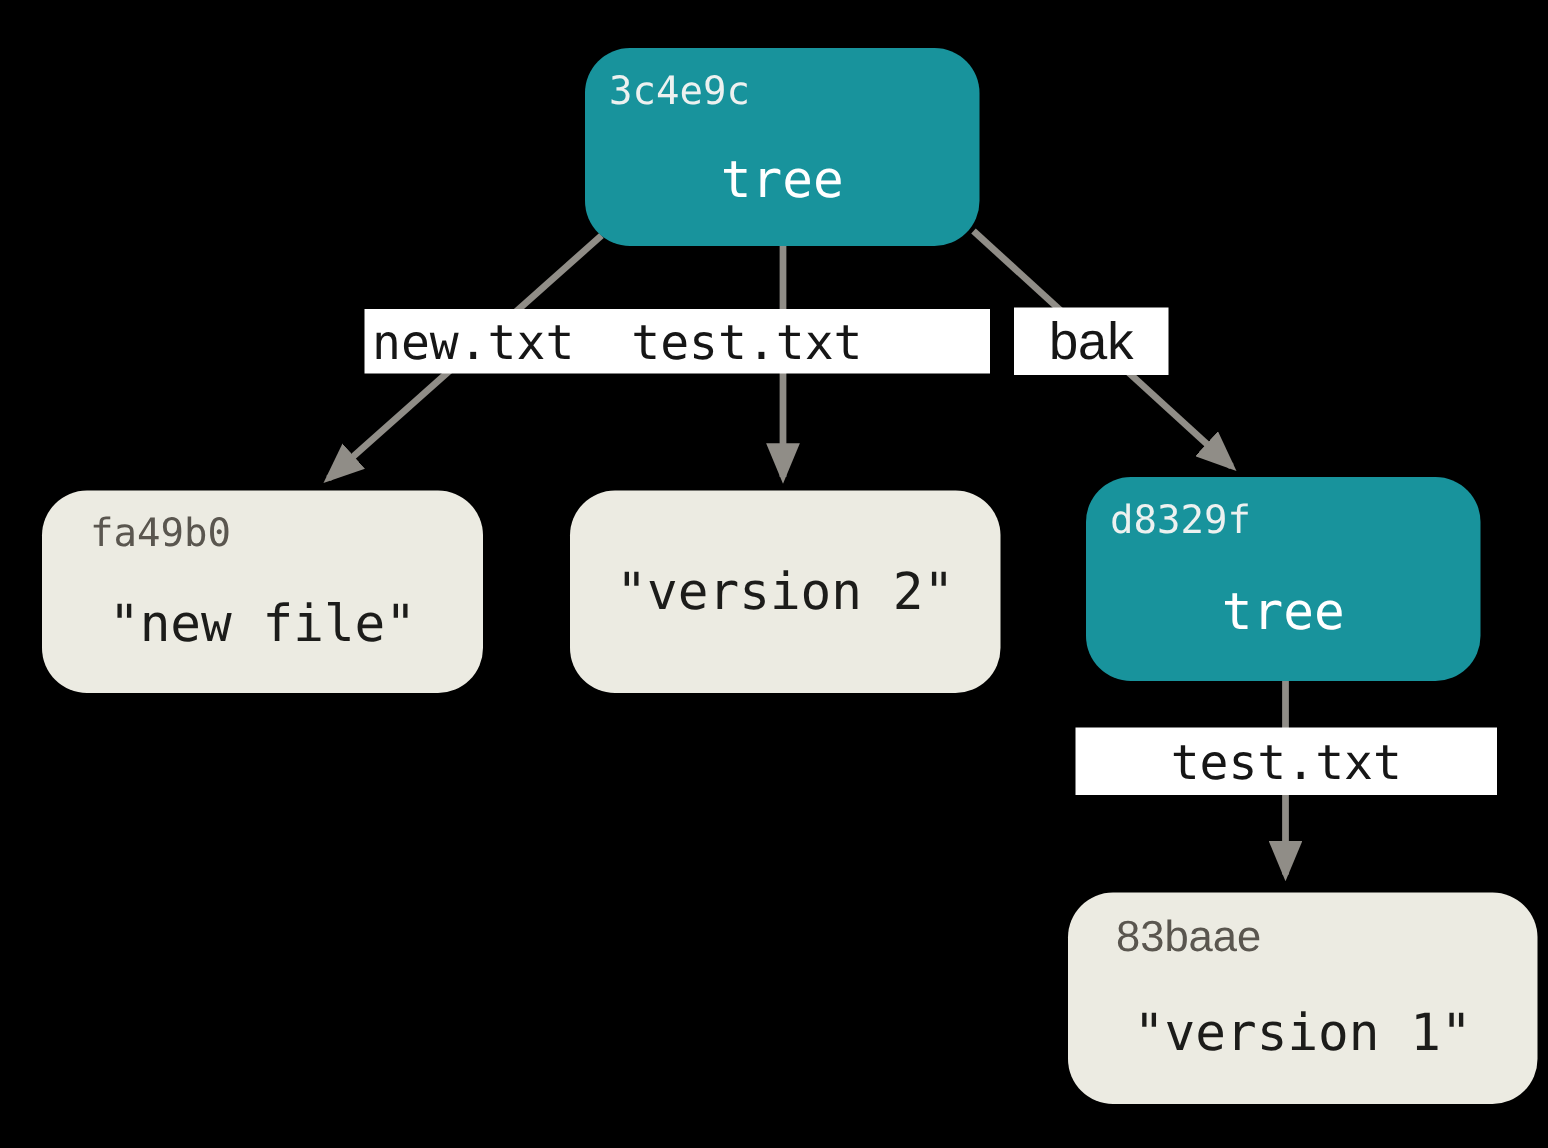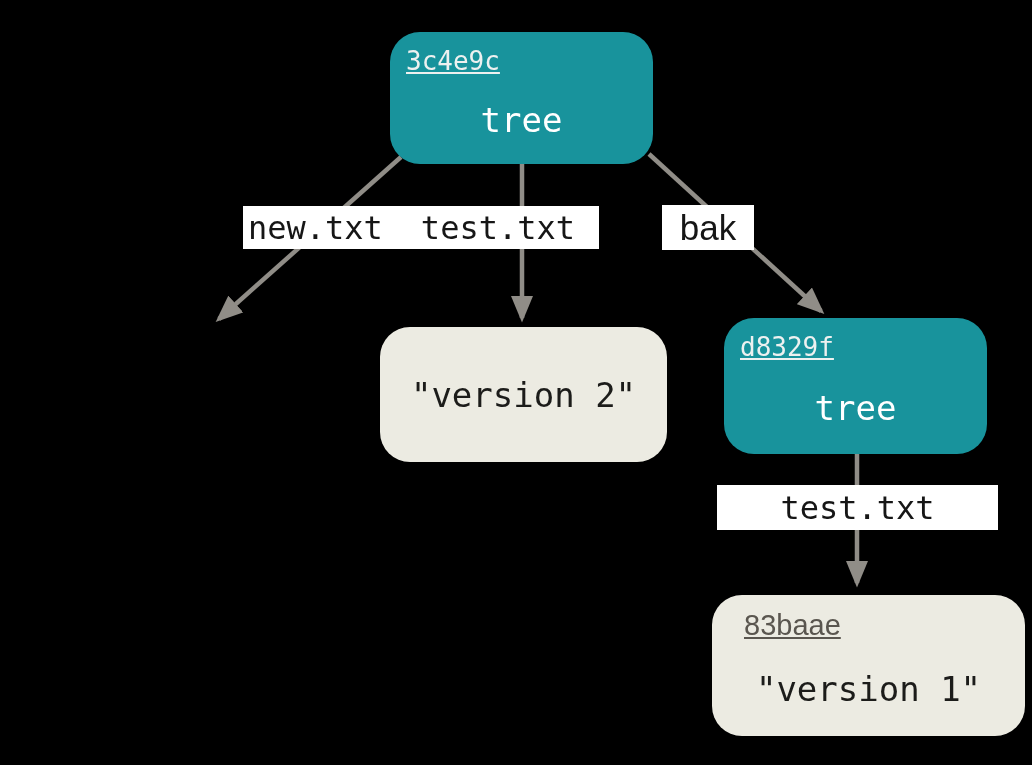--- a/index.html
+++ b/index.html
@@ -17,21 +17,20 @@
     display:flex;flex-direction:column;
     z-index:3;
     box-sizing:border-box;
   }
   .node.tree{background:#18939C;}
   .node.blob{background:#ECEBE2;}
   .node .hash{
     font-size:26px;line-height:1.1;
     margin:15px 0 0 32px;
     letter-spacing:0px;
-    text-decoration:underline;
   }
   .node.tree .hash{color:#EDF1F0;margin-left:16px;}
   .node.blob .hash{color:#5A564F;}
   .hash-sans{
     font-family:"Liberation Sans",sans-serif !important;
     font-size:29px !important;
   }
   .node .content{
     flex:1;
     display:flex;align-items:center;justify-content:center;
@@ -67,41 +66,45 @@
     <line x1="522" y1="164" x2="522" y2="318" stroke="#908D87" stroke-width="4.5" marker-end="url(#arrowhead)"></line>
     <line x1="649" y1="154" x2="821" y2="311" stroke="#908D87" stroke-width="4.5" marker-end="url(#arrowhead)"></line>
     <line x1="857" y1="454" x2="857" y2="583" stroke="#908D87" stroke-width="4.5" marker-end="url(#arrowhead)"></line>
   </svg>
 
   <div class="node tree" style="left:390px;top:32px;width:263px;height:132px">
     <div class="hash">3c4e9c</div>
     <div class="content">tree</div>
   </div>
 
+  <div class="node blob" style="left:28px;top:327px;width:294px;height:135px">
+    <div class="hash">fa49b0</div>
+    <div class="content">"new file"</div>
+  </div>
 
   <div class="node blob" style="left:380px;top:327px;width:287px;height:135px">
     <div class="content">"version 2"</div>
   </div>
 
   <div class="node tree" style="left:724px;top:318px;width:263px;height:136px">
     <div class="hash">d8329f</div>
     <div class="content">tree</div>
   </div>
 
   <div class="node blob" style="left:712px;top:595px;width:313px;height:141px">
     <div class="hash hash-sans">83baae</div>
     <div class="content">"version 1"</div>
   </div>
 
-  <div class="edge-label pair" style="left:243px;top:206px;width:356px;height:43px">
+  <div class="edge-label pair" style="left:243px;top:206px;width:417px;height:43px">
     <span>new.txt</span>
     <span>test.txt</span>
   </div>
 
-  <div class="edge-label center sans" style="left:662px;top:205px;width:92px;height:45px">
+  <div class="edge-label center sans" style="left:676px;top:205px;width:103px;height:45px">
     <span>bak</span>
   </div>
 
   <div class="edge-label center" style="left:717px;top:485px;width:281px;height:45px">
     <span>test.txt</span>
   </div>
 
 </div>
 
 </body></html>

